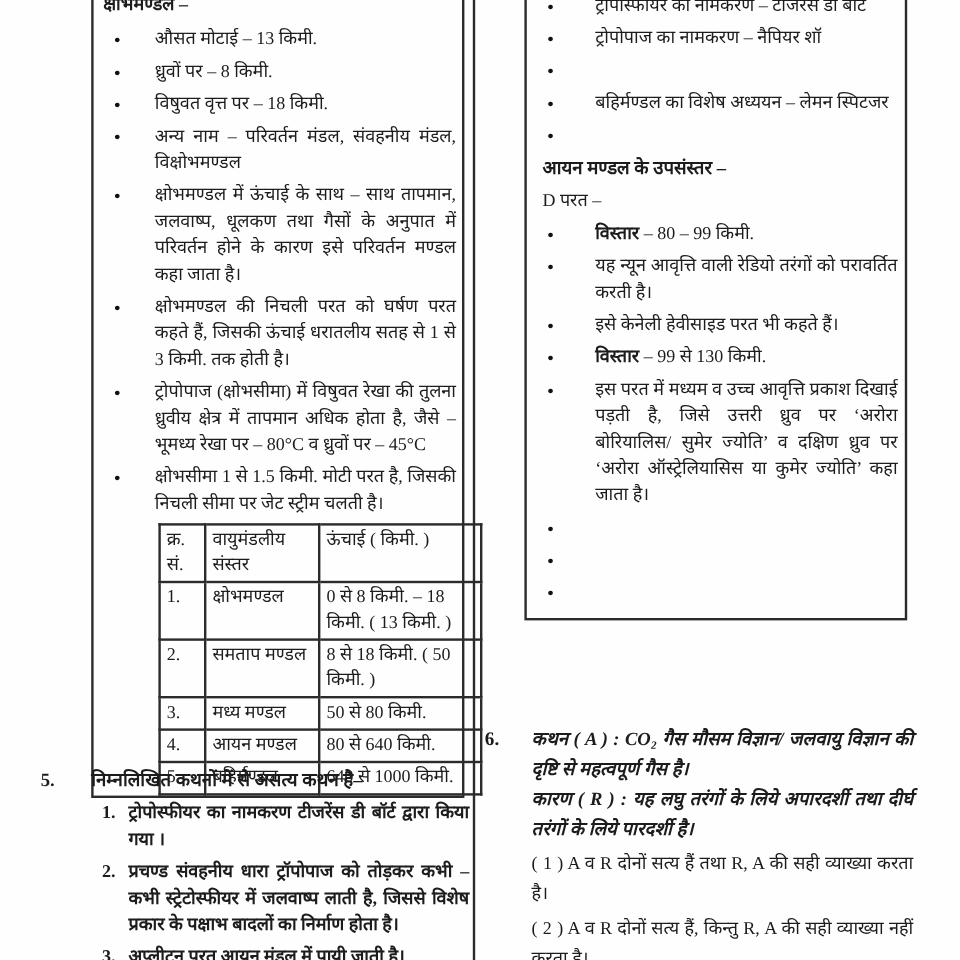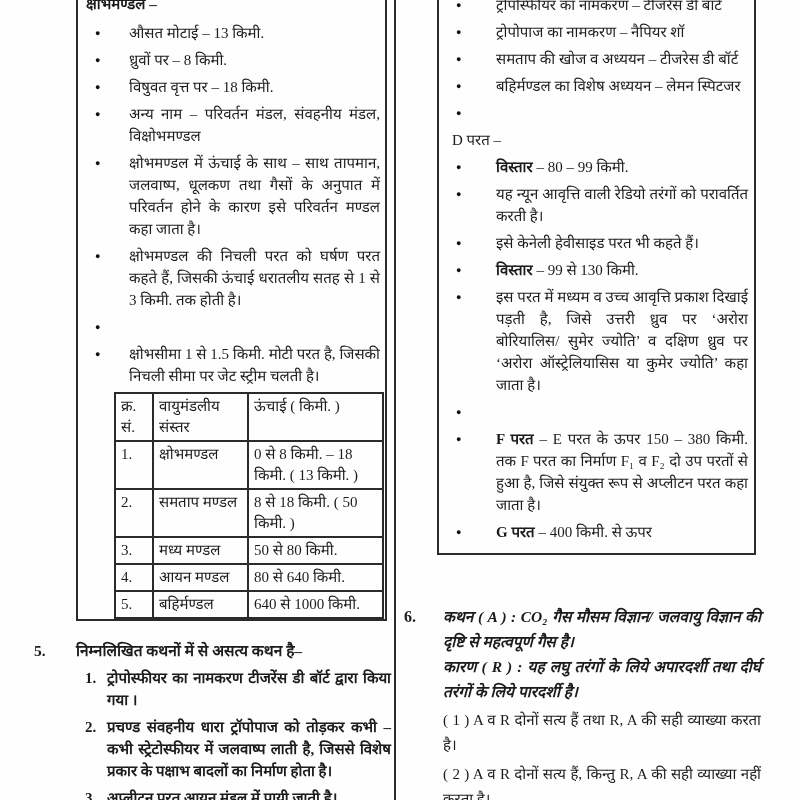--- a/index.html
+++ b/index.html
@@ -20,21 +20,21 @@
     position:absolute;left:76px;top:-16px;width:311px;
     border:2px solid #2b2b2b;box-sizing:border-box;
     padding:8px 5px 0 6px;
   }
   .lb-heading{font-weight:700;font-size:15px;line-height:21px;margin:0 0 7px 2px;}
   .bitem{display:flex;margin-bottom:5px;}
   .bitem .dot{flex:0 0 34px;padding-left:11px;font-size:9px;line-height:22px;color:#111;}
   .bitem .btext{flex:1;font-size:15px;line-height:22px;text-align:justify;}
   .lead-b{font-weight:700;}
   
-  .ltable{border-collapse:collapse;margin:3px 0 0 30px;width:268px;font-size:15px;table-layout:fixed;padding-left:43px;}
+  .ltable{border-collapse:collapse;margin:3px 0 0 48px;width:268px;font-size:15px;table-layout:fixed;padding-left:43px;}
   .ltable td{border:2px solid #2b2b2b;padding:2px 5px;vertical-align:top;line-height:21px;text-align:left;word-break:break-word;}
   
   .q5{position:absolute;left:34px;top:640px;width:357px;}
   .q5-head{display:flex;font-weight:700;font-size:15.5px;line-height:22px;}
   .q5-num{flex:0 0 42px;}
   .q5-qtext{flex:1;}
   .q5-opts{margin-left:51px;}
   .q5-opt{display:flex;font-weight:700;margin-top:5px;}
   .q5-opt-num{flex:0 0 22px;font-size:15px;line-height:22px;}
   .q5-opt-text{flex:1;font-size:15px;line-height:22px;text-align:justify;}
@@ -82,20 +82,21 @@
   <div class="bitem">
     <span class="dot">●</span>
     <span class="btext">क्षोभमण्डल में ऊंचाई के साथ – साथ तापमान, जलवाष्प, धूलकण तथा गैसों के अनुपात में परिवर्तन होने के कारण इसे परिवर्तन मण्डल कहा जाता है।</span>
   </div>
   <div class="bitem">
     <span class="dot">●</span>
     <span class="btext">क्षोभमण्डल की निचली परत को घर्षण परत कहते हैं, जिसकी ऊंचाई धरातलीय सतह से 1 से 3 किमी. तक होती है।</span>
   </div>
   <div class="bitem">
     <span class="dot">●</span>
+    <span class="btext">ट्रोपोपाज (क्षोभसीमा) में विषुवत रेखा की तुलना ध्रुवीय क्षेत्र में तापमान अधिक होता है, जैसे – भूमध्य रेखा पर – 80°C व ध्रुवों पर – 45°C</span>
   </div>
   <div class="bitem">
     <span class="dot">●</span>
     <span class="btext">क्षोभसीमा 1 से 1.5 किमी. मोटी परत है, जिसकी निचली सीमा पर जेट स्ट्रीम चलती है।</span>
   </div>
 
   <table class="ltable">
     <colgroup>
         <col style="width:38px">
         <col style="width:95px">
@@ -161,30 +162,30 @@
   <div class="bitem">
     <span class="dot">●</span>
     <span class="btext">ट्रोपोस्फीयर का नामकरण – टीजरेस डी बॉर्ट</span>
   </div>
   <div class="bitem">
     <span class="dot">●</span>
     <span class="btext">ट्रोपोपाज का नामकरण – नैपियर शॉ</span>
   </div>
   <div class="bitem">
     <span class="dot">●</span>
-    <span class="btext">समताप की खोज व अध्ययन – टीजरेस डी बॉर्ट</span>
   </div>
   <div class="bitem">
     <span class="dot">●</span>
     <span class="btext">बहिर्मण्डल का विशेष अध्ययन – लेमन स्पिटजर</span>
   </div>
   <div class="bitem">
     <span class="dot">●</span>
   </div>
 
+  <div class="rb-heading">आयन मण्डल के उपसंस्तर –</div>
 
   <div class="rb-subheading">D परत –</div>
   <div class="bitem">
     <span class="dot">●</span>
     <span class="btext"><b class="lead-b">विस्तार</b><span> – 80 – 99 किमी.</span></span>
   </div>
   <div class="bitem">
     <span class="dot">●</span>
     <span class="btext"><b class="lead-b"></b><span>यह न्यून आवृत्ति वाली रेडियो तरंगों को परावर्तित करती है।</span></span>
   </div>
@@ -199,25 +200,23 @@
   </div>
   <div class="bitem">
     <span class="dot">●</span>
     <span class="btext"><b class="lead-b"></b><span>इस परत में मध्यम व उच्च आवृत्ति प्रकाश दिखाई पड़ती है, जिसे उत्तरी ध्रुव पर ‘अरोरा बोरियालिस/ सुमेर ज्योति’ व दक्षिण ध्रुव पर ‘अरोरा ऑस्ट्रेलियासिस या कुमेर ज्योति’ कहा जाता है।</span></span>
   </div>
   <div class="bitem">
     <span class="dot">●</span>
   </div>
   <div class="bitem">
     <span class="dot">●</span>
-    <span class="btext"><b class="lead-b">F परत</b><span> – E परत के ऊपर 150 – 380 किमी. तक F परत का निर्माण F₁ व F₂ दो उप परतों से हुआ है, जिसे संयुक्त रूप से अप्लीटन परत कहा जाता है।</span></span>
-  </div>
-  <div class="bitem">
-    <span class="dot">●</span>
-    <span class="btext"><b class="lead-b">G परत</b><span> – 400 किमी. से ऊपर</span></span>
+  </div>
+  <div class="bitem">
+    <span class="dot">●</span>
   </div>
 </div>
 
 <div class="q6">
   <div class="q6-row">
     <span class="q6-num">6.</span>
     <div class="q6-body">
       <div class="q6-a">कथन ( A ) : CO₂ गैस मौसम विज्ञान/ जलवायु विज्ञान की दृष्टि से महत्वपूर्ण गैस है।</div>
       <div class="q6-r">कारण ( R ) : यह लघु तरंगों के लिये अपारदर्शी तथा दीर्घ तरंगों के लिये पारदर्शी है।</div>
       <div class="q6-opt">( 1 ) A व R दोनों सत्य हैं तथा R, A की सही व्याख्या करता है।</div>

